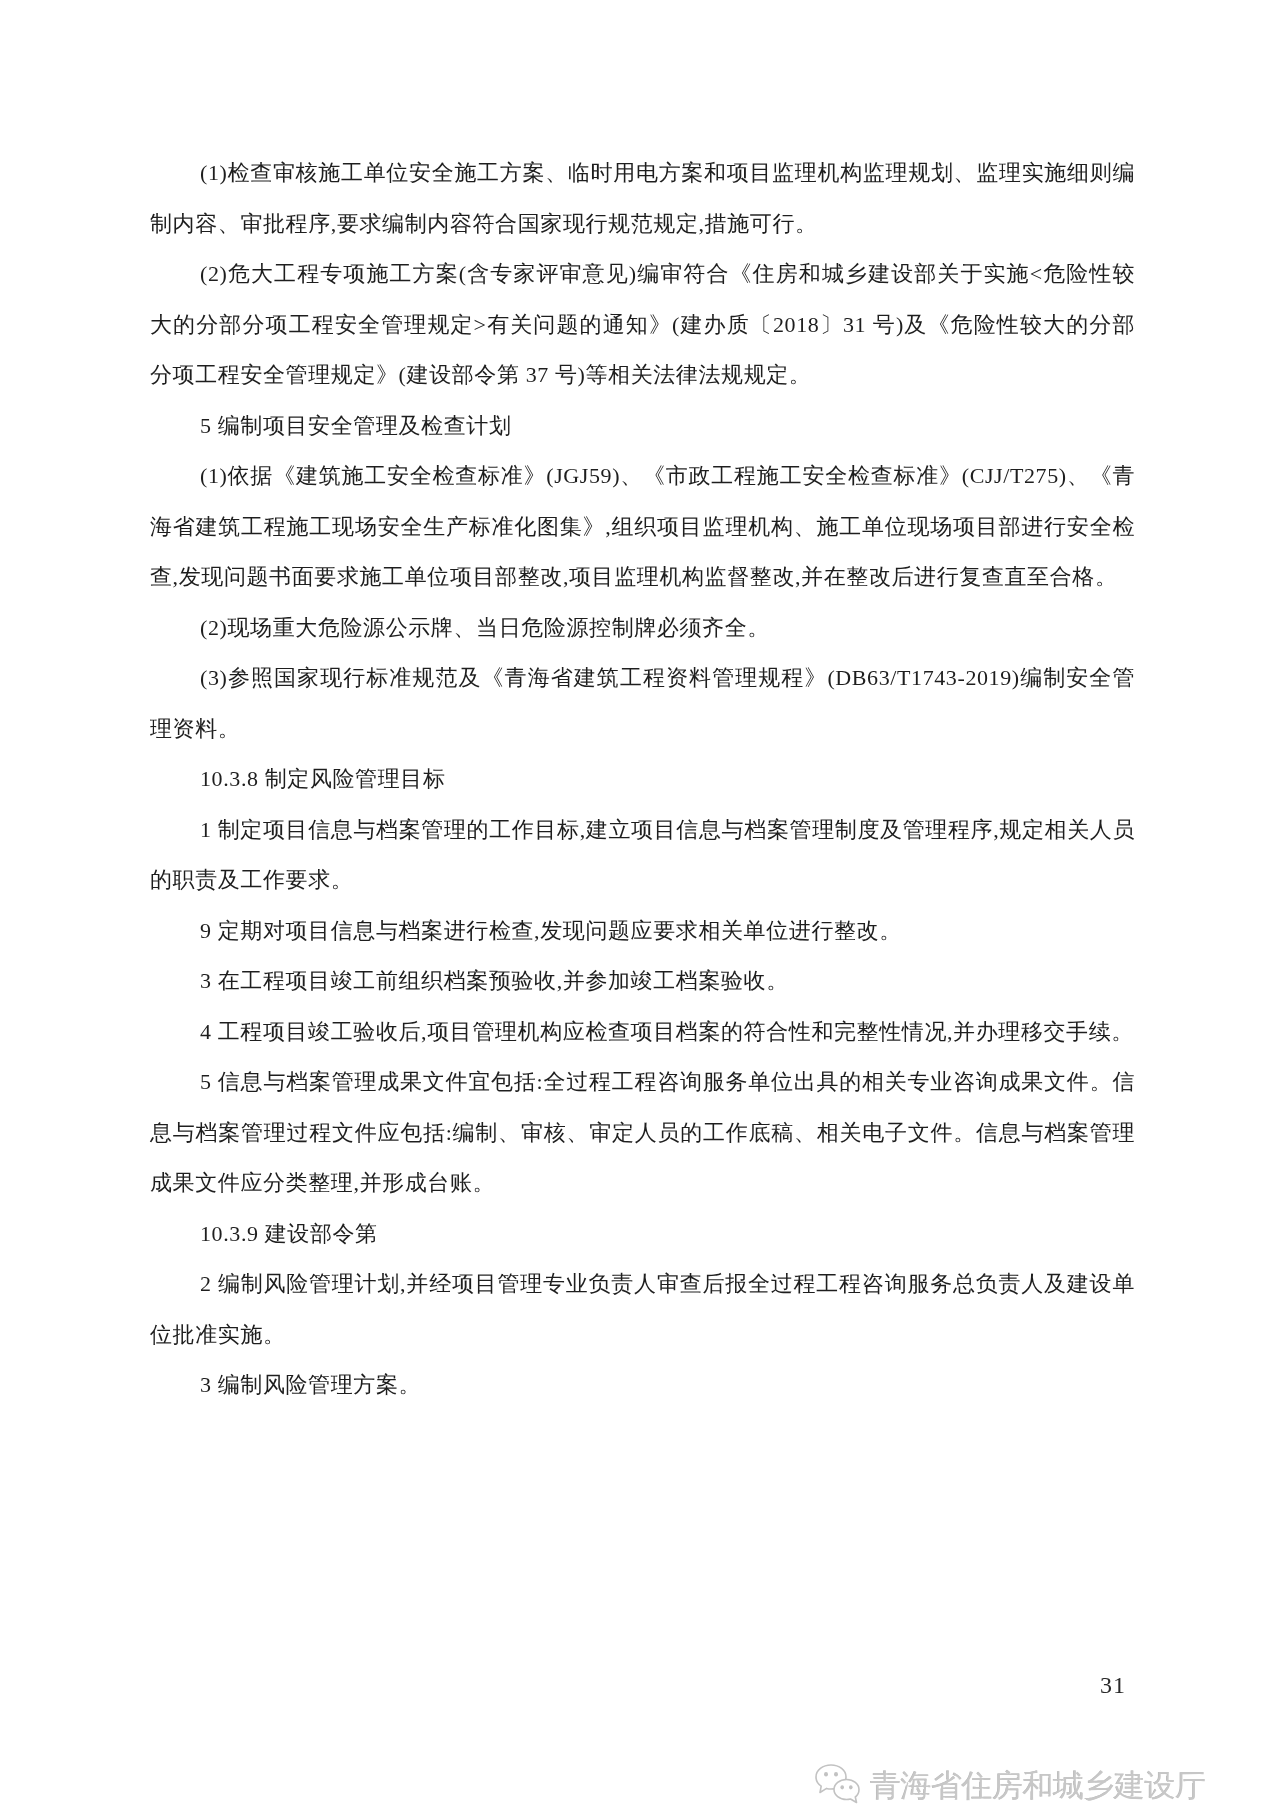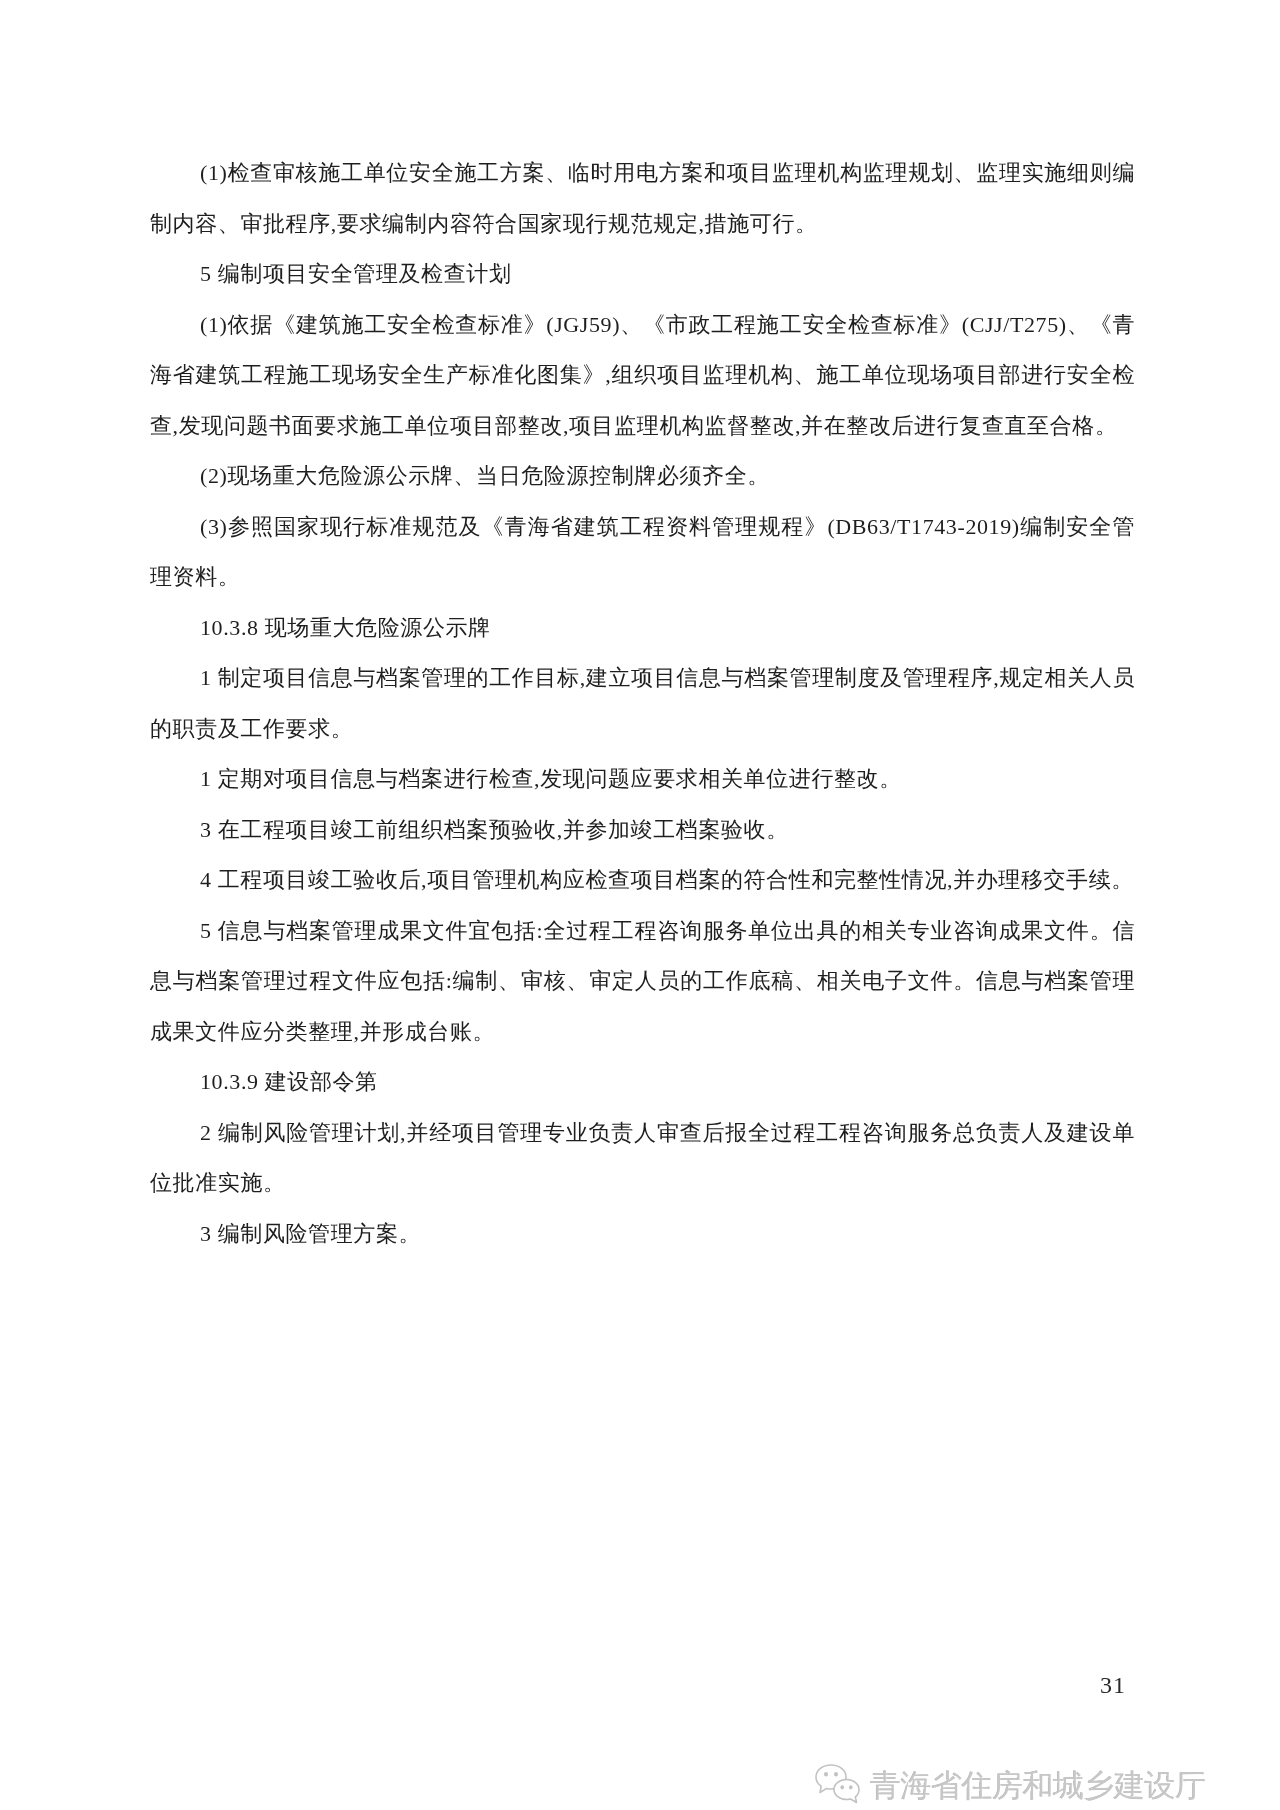--- a/index.html
+++ b/index.html
@@ -65,27 +65,28 @@
     font-family: "Liberation Sans", "DejaVu Sans", sans-serif;
   }
 </style>
 </head>
 <body>
 
 <div class="page">
 
   <div class="doc-body" id="doc-body">
       <p class="para">(1)检查审核施工单位安全施工方案、临时用电方案和项目监理机构监理规划、监理实施细则编制内容、审批程序,要求编制内容符合国家现行规范规定,措施可行。</p>
+      <p class="para">(2)危大工程专项施工方案(含专家评审意见)编审符合《住房和城乡建设部关于实施&lt;危险性较大的分部分项工程安全管理规定&gt;有关问题的通知》(建办质〔2018〕31 号)及《危险性较大的分部分项工程安全管理规定》(建设部令第 37 号)等相关法律法规规定。</p>
       <p class="para">5 编制项目安全管理及检查计划</p>
       <p class="para">(1)依据《建筑施工安全检查标准》(JGJ59)、《市政工程施工安全检查标准》(CJJ/T275)、《青海省建筑工程施工现场安全生产标准化图集》,组织项目监理机构、施工单位现场项目部进行安全检查,发现问题书面要求施工单位项目部整改,项目监理机构监督整改,并在整改后进行复查直至合格。</p>
       <p class="para">(2)现场重大危险源公示牌、当日危险源控制牌必须齐全。</p>
       <p class="para">(3)参照国家现行标准规范及《青海省建筑工程资料管理规程》(DB63/T1743-2019)编制安全管理资料。</p>
-      <p class="para">10.3.8 现场重大危险源公示牌</p>
+      <p class="para">10.3.8 制定风险管理目标</p>
       <p class="para">1 制定项目信息与档案管理的工作目标,建立项目信息与档案管理制度及管理程序,规定相关人员的职责及工作要求。</p>
-      <p class="para">1 定期对项目信息与档案进行检查,发现问题应要求相关单位进行整改。</p>
+      <p class="para">9 定期对项目信息与档案进行检查,发现问题应要求相关单位进行整改。</p>
       <p class="para">3 在工程项目竣工前组织档案预验收,并参加竣工档案验收。</p>
       <p class="para">4 工程项目竣工验收后,项目管理机构应检查项目档案的符合性和完整性情况,并办理移交手续。</p>
       <p class="para">5 信息与档案管理成果文件宜包括:全过程工程咨询服务单位出具的相关专业咨询成果文件。信息与档案管理过程文件应包括:编制、审核、审定人员的工作底稿、相关电子文件。信息与档案管理成果文件应分类整理,并形成台账。</p>
       <p class="para">10.3.9 建设部令第</p>
       <p class="para">2 编制风险管理计划,并经项目管理专业负责人审查后报全过程工程咨询服务总负责人及建设单位批准实施。</p>
       <p class="para">3 编制风险管理方案。</p>
     </div>
 
   <div class="page-number">31</div>
 

